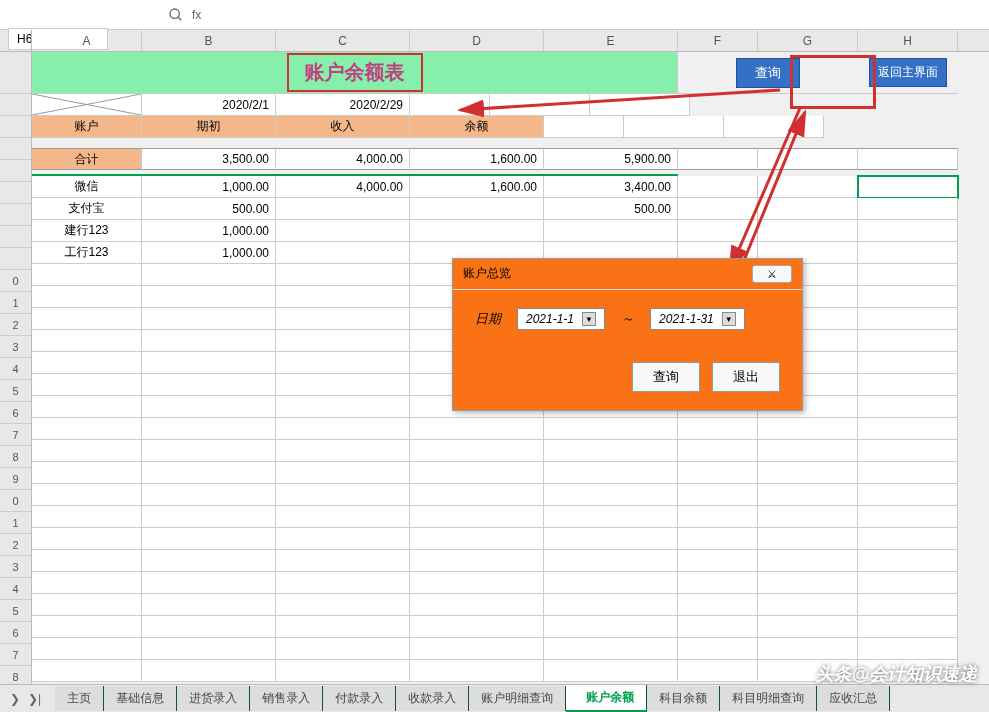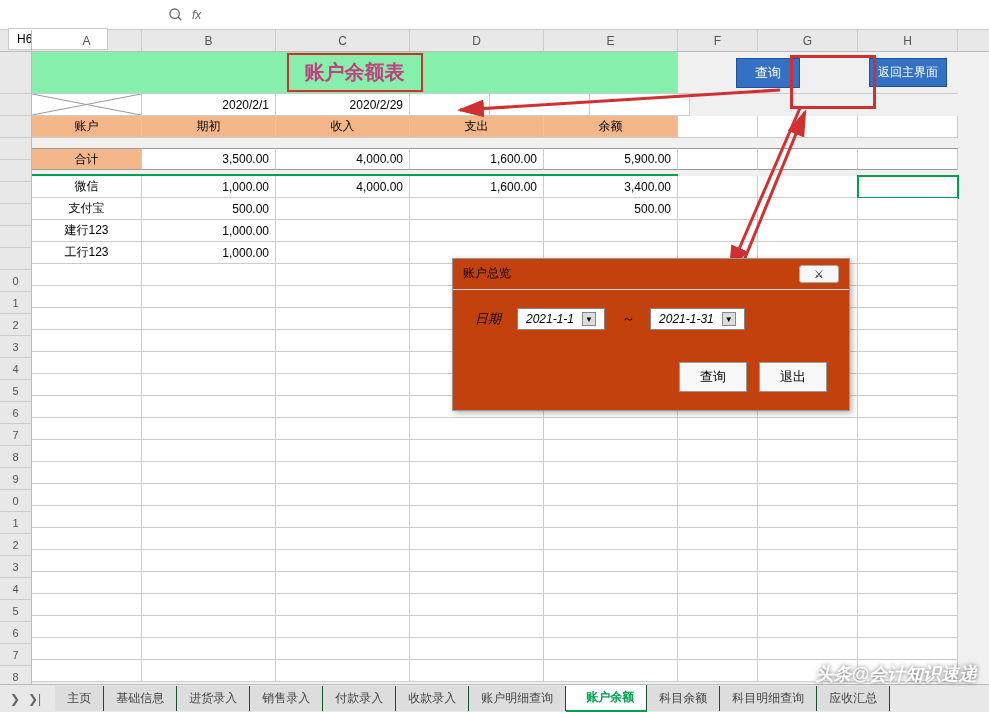--- a/index.html
+++ b/index.html
@@ -3,21 +3,21 @@
   <meta charset="utf-8">
   <style>
     * { box-sizing: border-box; margin: 0; padding: 0; font-family: "Microsoft YaHei", Arial, sans-serif; }
     body { background: #f0f0f0; width: 989px; height: 712px; overflow: hidden; position: relative; }
     
     
     .formula-bar { background: #fff; border-bottom: 1px solid #ccc; height: 30px; display: flex; align-items: center; padding: 0 8px; }
     .cell-ref-box { width: 100px; height: 22px; border: 1px solid #ccc; padding: 2px 8px; font-size: 12px; background: #fff; margin-top: 48px; }
     .fx-area { display: flex; align-items: center; margin-left: 60px; }
     .search-icon { width: 16px; height: 16px; margin-right: 8px; stroke: #666; }
-    .fx-label { font-size: 12px; font-style: italic; color: #666; margin-right: 6px; }
+    .fx-label { font-size: 12px; color: #666; margin-right: 6px; }
     
     
     .col-headers { display: flex; background: #e8e8e8; border-bottom: 1px solid #bbb; height: 22px; }
     .row-hdr-spacer { width: 32px; border-right: 1px solid #bbb; }
     .col-hdr { text-align: center; font-size: 12px; color: #555; border-right: 1px solid #ccc; line-height: 22px; }
     .col-A { width: 110px; } .col-B { width: 134px; } .col-C { width: 134px; }
     .col-D { width: 134px; } .col-E { width: 134px; } .col-F { width: 80px; }
     .col-G { width: 100px; } .col-H { width: 100px; }
     
     
@@ -45,21 +45,21 @@
     .diag-cell svg { position: absolute; top: 0; left: 0; width: 100%; height: 100%; }
     
     .sum-row .cell { border-top: 1px solid #999; border-bottom: 1px solid #999; margin-top: 10px; }
     .sel-cell { outline: 2px solid #00a050; outline-offset: -1px; }
     
     
     .anno-box { position: absolute; border: 3px solid #d03030; pointer-events: none; }
     .arrow-svg { position: absolute; pointer-events: none; }
     
     
-    .dialog { position: absolute; top: 258px; left: 452px; width: 398px; background: #c2410c; border: 1px solid #999; box-shadow: 2px 2px 6px rgba(0,0,0,0.3); }
+    .dialog { position: absolute; top: 258px; left: 452px; width: 351px; background: #f97316; border: 1px solid #999; box-shadow: 2px 2px 6px rgba(0,0,0,0.3); }
     .dlg-title { display: flex; justify-content: space-between; padding: 6px 10px; font-size: 12px; border-bottom: 1px solid #ddd; }
     .dlg-close { width: 40px; height: 18px; border: 1px solid #aaa; border-radius: 3px; display: flex; align-items: center; justify-content: center; font-size: 11px; cursor: pointer; background: #f8f8f8; }
     .dlg-body { padding: 18px 22px; }
     .dlg-row { display: flex; align-items: center; gap: 16px; font-size: 13px; font-style: italic; }
     .date-sel { background: #fff; border: 1px solid #888; padding: 3px 8px; font-size: 12px; font-family: monospace; display: flex; align-items: center; gap: 8px; cursor: pointer; }
     .dd-arrow { width: 14px; height: 14px; background: #ddd; border: 1px solid #888; display: flex; align-items: center; justify-content: center; font-size: 8px; }
     .dlg-buttons { display: flex; justify-content: flex-end; gap: 12px; padding: 14px 22px 18px; }
     .dlg-btn { padding: 5px 20px; font-size: 13px; border: 1px solid #999; background: #f8f8f8; cursor: pointer; }
     
     
@@ -154,21 +154,20 @@
       <div class="cell col-E right">2020/2/29</div>
       <div class="cell col-F"></div>
         <div class="cell col-G"></div>
         <div class="cell col-H"></div>
     </div>
 
     <div class="row">
       <div class="cell col-A hdr-peach">账户</div>
       <div class="cell col-B hdr-peach">期初</div>
       <div class="cell col-C hdr-peach">收入</div>
-      <div class="cell col-D hdr-peach">支出</div>
       <div class="cell col-E hdr-peach">余额</div>
       <div class="cell col-F"></div>
         <div class="cell col-G"></div>
         <div class="cell col-H"></div>
     </div>
 
     <div class="row sum-row">
       <div class="cell col-A hdr-peach">合计</div>
       <div class="cell col-B right">3,500.00</div>
       <div class="cell col-C right">4,000.00</div>

